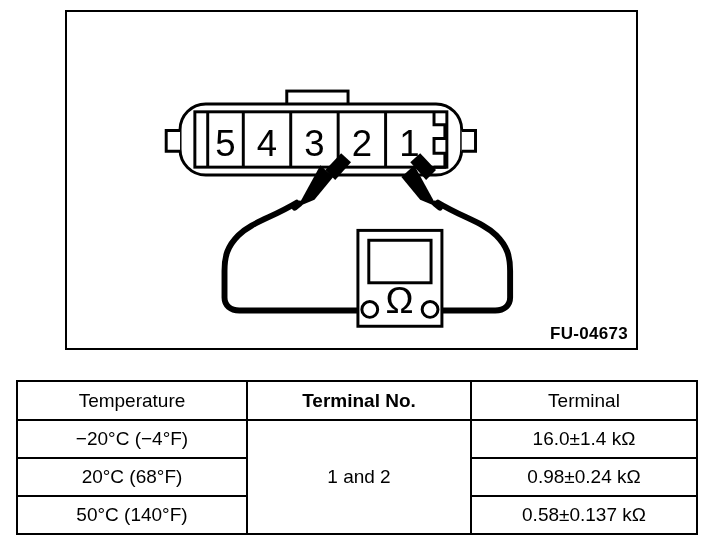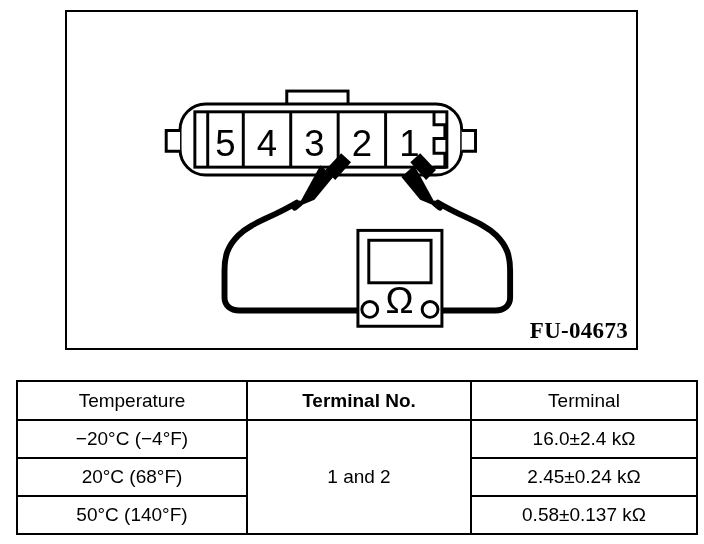--- a/index.html
+++ b/index.html
@@ -32,24 +32,24 @@
     left: 0;
     top: 0;
     width: 100%;
     height: 100%;
     display: block;
   }
   .fig-ref {
     position: absolute;
     right: 8px;
     bottom: 4px;
-    font-size: 23px;
+    font-size: 17px;
     font-weight: bold;
     letter-spacing: 0.3px;
-    font-family: Liberation Serif, serif;
+    font-family: Liberation Sans, sans-serif;
   }
 
   
   #spec-table {
     position: absolute;
     left: 16px;
     top: 380px;
     width: 662px;
     border-collapse: collapse;
     table-layout: fixed;
@@ -133,24 +133,24 @@
     <tr>
       <td class="col-temp">Temperature</td>
       <td class="col-term">Terminal No.</td>
       <td class="col-std">Terminal</td>
     </tr>
   </thead>
   <tbody>
     <tr>
       <td>−20°C (−4°F)</td>
       <td rowspan="3">1 and 2</td>
-      <td>16.0±2.4 kΩ</td>
+      <td>16.0±1.4 kΩ</td>
     </tr>
     <tr>
       <td>20°C (68°F)</td>
-      <td>2.45±0.24 kΩ</td>
+      <td>0.98±0.24 kΩ</td>
     </tr>
     <tr>
       <td>50°C (140°F)</td>
       <td>0.58±0.137 kΩ</td>
     </tr>
   </tbody>
 </table>
 
 </body></html>

